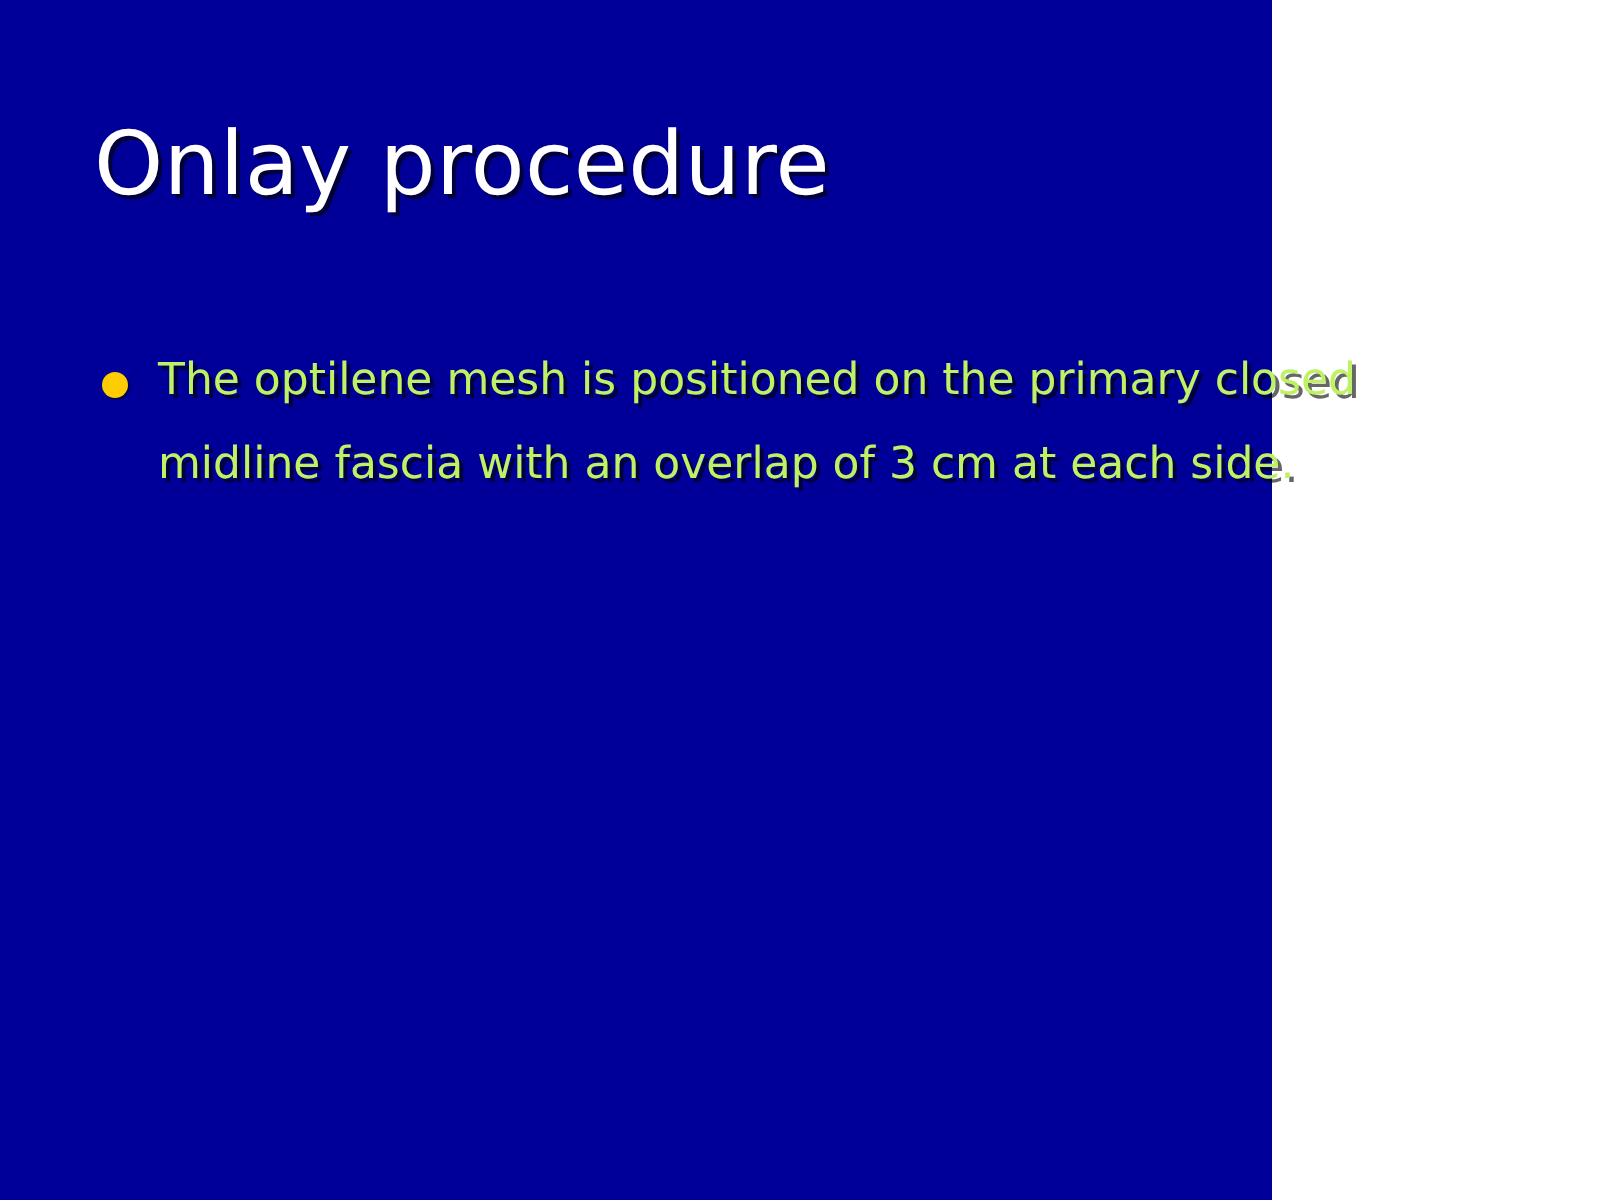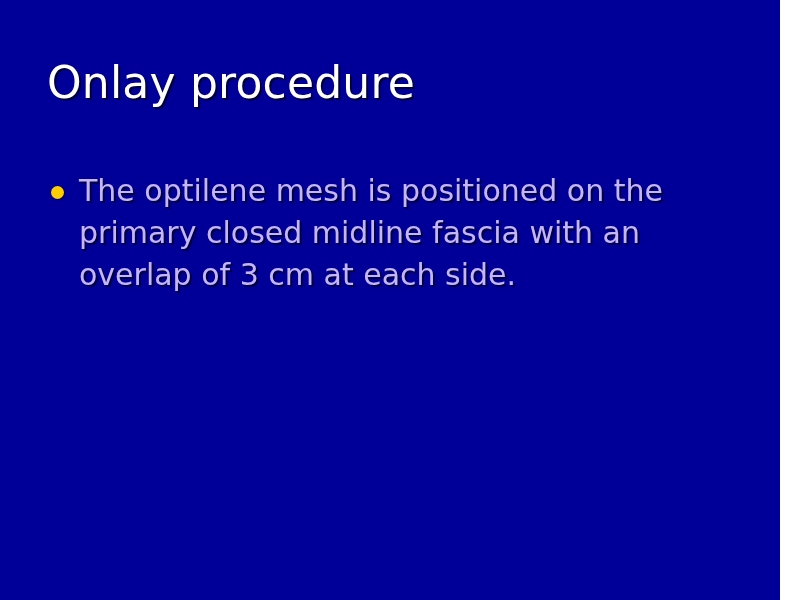--- a/index.html
+++ b/index.html
@@ -8,21 +8,21 @@
   }
   body {
     width: 800px;
     height: 600px;
     overflow: hidden;
     font-family: "DejaVu Sans", "Liberation Sans", sans-serif;
   }
 
   #slide {
     position: relative;
-    width: 780px;
+    width: 636px;
     height: 600px;
     background: #000099;
     box-sizing: border-box;
   }
 
   
   #slide-title {
     position: absolute;
     left: 47px;
     top: 57px;
@@ -44,23 +44,23 @@
     width: 700px;
     margin: 0;
     padding: 0;
     list-style: none;
   }
 
   .bullet-item {
     position: relative;
     padding-left: 32px;
     margin: 0 0 0 0;
-    font-size: 30px;
+    font-size: 22px;
     line-height: 42px;
-    color: #c4b5fd;
+    color: #bef264;
     text-shadow: 2px 2px 0 rgba(0,0,0,0.60);
   }
 
   .bullet-item + .bullet-item {
     margin-top: 62px;
   }
 
   .bullet-marker {
     position: absolute;
     left: 4px;

